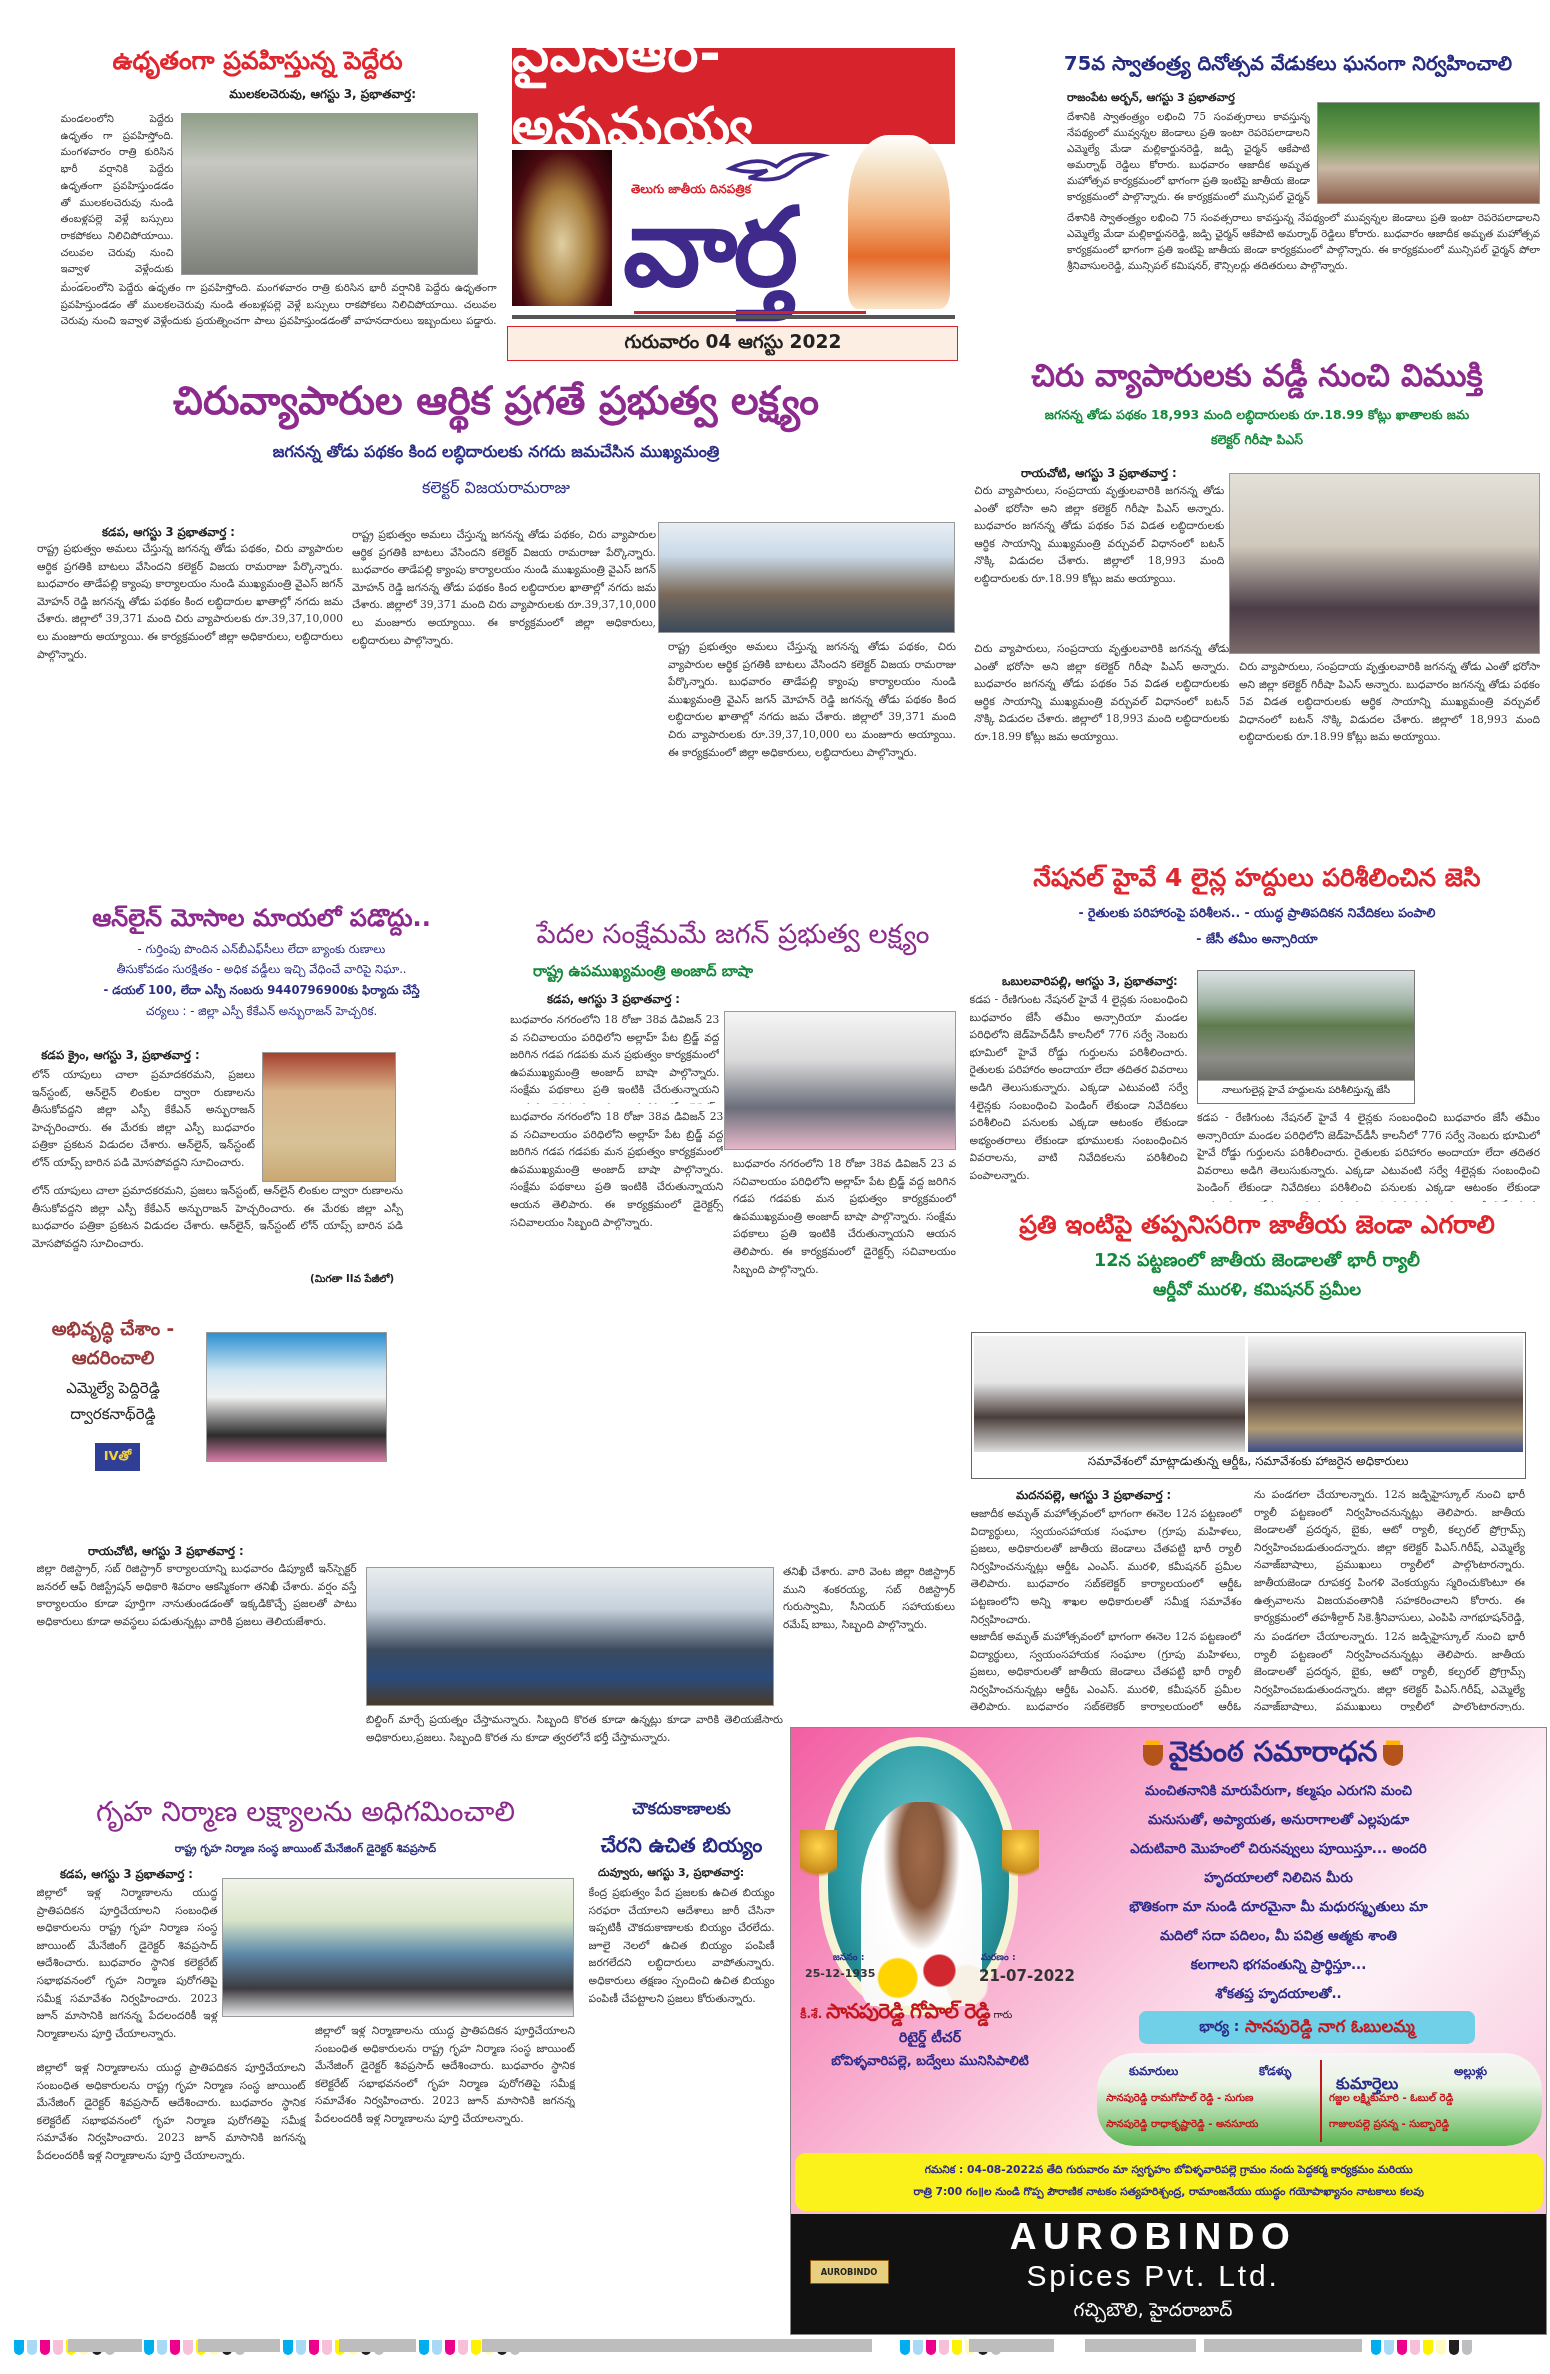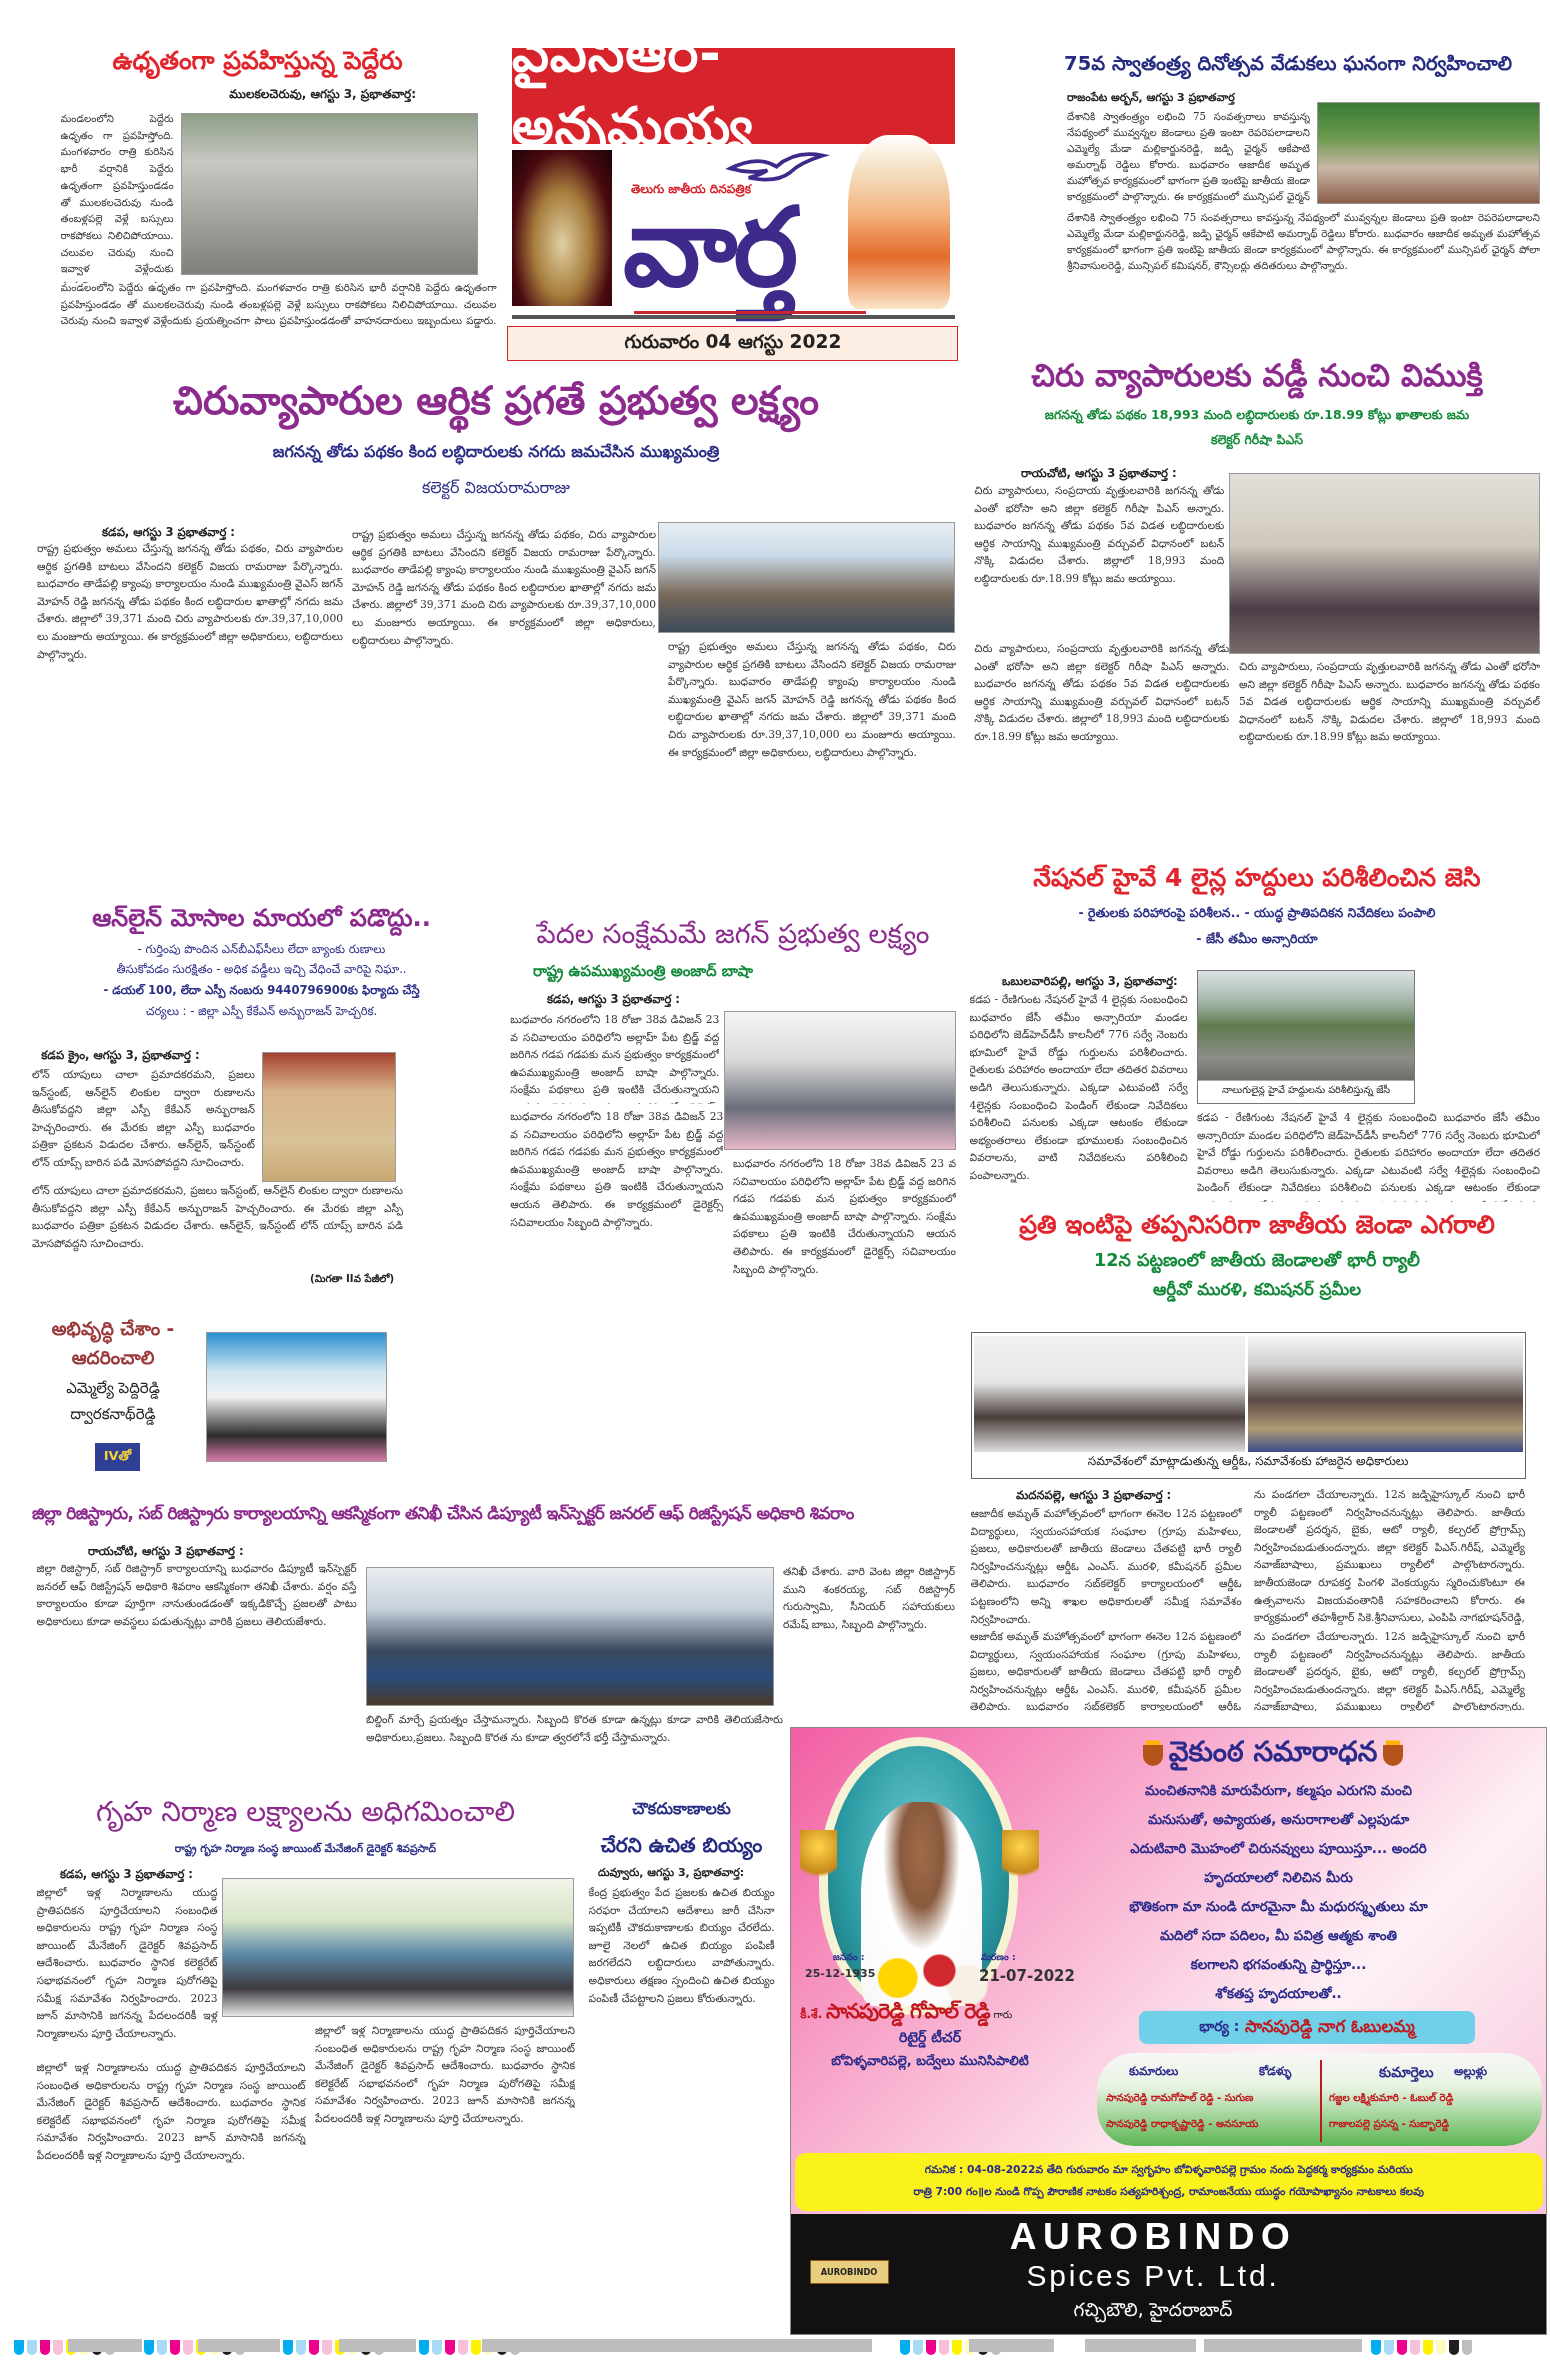--- a/index.html
+++ b/index.html
@@ -133,21 +133,20 @@
     <div class="photo" style="position:absolute; left:2.8px; top:2.8px; width:271px; height:116px; background:linear-gradient(180deg,#f2f2f2 0%,#e6e6e6 40%,#4a3e3a 70%,#dedede 100%); border:none;"></div>
     <div class="photo" style="position:absolute; left:276px; top:2.8px; width:275px; height:116px; background:linear-gradient(180deg,#f5f5f5 0%,#cfcfcf 25%,#5a4a44 55%,#b09a74 80%,#3c4d8a 100%); border:none;"></div>
     <div style="position:absolute; left:0; top:121px; width:100%; text-align:center; font-size:12px; color:#222;">సమావేశంలో మాట్లాడుతున్న ఆర్డీఓ, సమావేశంకు హాజరైన అధికారులు</div>
   </div>
   <div class="dateline" style="position:absolute; left:51px; top:278px;">మదనపల్లె, ఆగస్టు 3 ప్రభాతవార్త :</div>
   <div class="abs body-text" style="left:5.6px; top:295px; width:271px; height:121px; overflow:hidden;">ఆజాదీక అమృత్ మహోత్సవంలో భాగంగా ఈనెల 12న పట్టణంలో విద్యార్థులు, స్వయంసహాయక సంఘాల (గ్రూపు మహిళలు, ప్రజలు, అధికారులతో జాతీయ జెండాలు చేతపట్టి భారీ ర్యాలీ నిర్వహించనున్నట్లు ఆర్డీఓ ఎంఎస్. మురళి, కమీషనర్ ప్రమీల తెలిపారు. బుధవారం సబ్‌కలెక్టర్ కార్యాలయంలో ఆర్డీఓ పట్టణంలోని అన్ని శాఖల అధికారులతో సమీక్ష సమావేశం నిర్వహించారు.</div>
   <div class="abs body-text" style="left:289px; top:276px; width:271px; height:139px; overflow:hidden;">ను పండగలా చేయాలన్నారు. 12న జడ్పిహైస్కూల్ నుంచి భారీ ర్యాలీ పట్టణంలో నిర్వహించనున్నట్లు తెలిపారు. జాతీయ జెండాలతో ప్రదర్శన, బైకు, ఆటో ర్యాలీ, కల్చరల్ ప్రోగ్రామ్స్ నిర్వహించబడుతుందన్నారు. జిల్లా కలెక్టర్ పిఎస్.గిరీష్, ఎమ్మెల్యే నవాజ్‌బాషాలు, ప్రముఖులు ర్యాలీలో పాల్గొంటారన్నారు. జాతీయజెండా రూపకర్త పింగళి వెంకయ్యను స్మరించుకొంటూ ఈ ఉత్సవాలను విజయవంతానికి సహకరించాలని కోరారు. ఈ కార్యక్రమంలో తహశీల్దార్ సికె.శ్రీనివాసులు, ఎంపిపి నాగభూషన్‌రెడ్డి, అగ్నిశాఖల అధికారులు పాల్గొన్నారు.</div>
 </div>
 
 <div class="abs" style="left:32px; top:1484px; width:928px; height:278px;">
-  <div class="headline-purple" style="font-size:17px; white-space:nowrap; letter-spacing:-0.6px; overflow:hidden; width:928px; margin-top:18.6px;">జిల్లా రిజిస్ట్రారు, సబ్ రిజిస్ట్రారు కార్యాలయాన్ని ఆకస్మికంగా తనిఖీ చేసిన డిప్యూటీ ఇన్‌స్పెక్టర్ జనరల్ ఆఫ్ రిజిస్ట్రేషన్ అధికారి శివరాం</div>
   <div class="dateline" style="position:absolute; left:56px; top:60px;">రాయచోటి, ఆగస్టు 3 ప్రభాతవార్త :</div>
   <div class="abs body-text" style="left:4.6px; top:76px; width:320px; height:199px; overflow:hidden;">జిల్లా రిజిస్ట్రార్, సబ్ రిజిస్ట్రార్ కార్యాలయాన్ని బుధవారం డిప్యూటీ ఇన్‌స్పెక్టర్ జనరల్ ఆఫ్ రిజిస్ట్రేషన్ అధికారి శివరాం ఆకస్మికంగా తనిఖీ చేశారు. వర్షం వస్తే కార్యాలయం కూడా పూర్తిగా నానుతుండడంతో ఇక్కడికొచ్చే ప్రజలతో పాటు అధికారులు కూడా అవస్థలు పడుతున్నట్లు వారికి ప్రజలు తెలియజేశారు.</div>
   <div class="abs photo" style="left:334px; top:83px; width:408px; height:139px; background:linear-gradient(180deg,#e9edf0 0%,#c6d1db 30%,#3b4a5e 60%,#2a4b7a 80%,#4a3a2a 100%);"></div>
   <div class="abs body-text" style="left:334px; top:227px; width:417px; height:51px; overflow:hidden;">బిల్డింగ్ మార్చే ప్రయత్నం చేస్తామన్నారు. సిబ్బంది కొరత కూడా ఉన్నట్లు కూడా వారికి తెలియజేసారు అధికారులు,ప్రజలు. సిబ్బంది కొరత ను కూడా త్వరలోనే భర్తీ చేస్తామన్నారు.</div>
   <div class="abs body-text" style="left:751px; top:79px; width:172px; height:199px; overflow:hidden;">తనిఖీ చేశారు. వారి వెంట జిల్లా రిజిస్ట్రార్ ముని శంకరయ్య, సబ్ రిజిస్ట్రార్ గురుస్వామి, సీనియర్ సహాయకులు రమేష్ బాబు, సిబ్బంది పాల్గొన్నారు.</div>
 </div>
 
 <div class="abs body-text" style="left:970px; top:1628px; width:271px; height:83px; overflow:hidden;">ఆజాదీక అమృత్ మహోత్సవంలో భాగంగా ఈనెల 12న పట్టణంలో విద్యార్థులు, స్వయంసహాయక సంఘాల (గ్రూపు మహిళలు, ప్రజలు, అధికారులతో జాతీయ జెండాలు చేతపట్టి భారీ ర్యాలీ నిర్వహించనున్నట్లు ఆర్డీఓ ఎంఎస్. మురళి, కమీషనర్ ప్రమీల తెలిపారు. బుధవారం సబ్‌కలెక్టర్ కార్యాలయంలో ఆర్డీఓ పట్టణంలోని అన్ని శాఖల అధికారులతో సమీక్ష సమావేశం నిర్వహించారు.</div>
 <div class="abs body-text" style="left:1254px; top:1628px; width:271px; height:83px; overflow:hidden;">ను పండగలా చేయాలన్నారు. 12న జడ్పిహైస్కూల్ నుంచి భారీ ర్యాలీ పట్టణంలో నిర్వహించనున్నట్లు తెలిపారు. జాతీయ జెండాలతో ప్రదర్శన, బైకు, ఆటో ర్యాలీ, కల్చరల్ ప్రోగ్రామ్స్ నిర్వహించబడుతుందన్నారు. జిల్లా కలెక్టర్ పిఎస్.గిరీష్, ఎమ్మెల్యే నవాజ్‌బాషాలు, ప్రముఖులు ర్యాలీలో పాల్గొంటారన్నారు. జాతీయజెండా రూపకర్త పింగళి వెంకయ్యను స్మరించుకొంటూ ఈ ఉత్సవాలను విజయవంతానికి సహకరించాలని కోరారు. ఈ కార్యక్రమంలో తహశీల్దార్ సికె.శ్రీనివాసులు, ఎంపిపి నాగభూషన్‌రెడ్డి, అగ్నిశాఖల అధికారులు పాల్గొన్నారు.</div>
 
@@ -205,21 +204,21 @@
     <div>శోకతప్త హృదయాలతో..</div>
   </div>
   <div style="position:absolute; left:348px; top:283px; width:336px; height:33px; background:#6fd0e8; border-radius:7.4px; display:flex; align-items:center; justify-content:center; gap:5.6px;">
     <span style="font-size:14px; font-weight:bold; color:#2a2a8a;">భార్య :</span>
     <span style="font-size:16.7px; font-weight:bold; color:#c3171e;">సానపురెడ్డి నాగ ఓబులమ్మ</span>
   </div>
   <div style="position:absolute; left:306px; top:325px; width:445px; height:93px; border-radius:37px; background:linear-gradient(180deg,#f6f6f6 0%,#eaf4e4 35%,#5bb552 100%); overflow:hidden;">
     <div style="position:absolute; left:223px; top:7.4px; width:1.9px; height:82px; background:#c3171e;"></div>
     <div style="position:absolute; left:32px; top:11px; font-size:11.6px; font-weight:bold; color:#2a2a8a;">కుమారులు</div>
     <div style="position:absolute; left:162px; top:11px; font-size:11.6px; font-weight:bold; color:#2a2a8a;">కోడళ్ళు</div>
-    <div style="position:absolute; left:239px; top:11px; font-size:14px; font-weight:bold; color:#2a2a8a;margin-left:43px;">కుమార్తెలు</div>
+    <div style="position:absolute; left:239px; top:21px; font-size:16px; font-weight:bold; color:#2a2a8a;">కుమార్తెలు</div>
     <div style="position:absolute; left:357px; top:11px; font-size:11.6px; font-weight:bold; color:#2a2a8a;">అల్లుళ్లు</div>
     <div style="position:absolute; left:9.3px; top:39px; font-size:10.2px; font-weight:bold; color:#c3171e; white-space:nowrap;">సానపురెడ్డి రామగోపాల్ రెడ్డి - సుగుణ</div>
     <div style="position:absolute; left:9.3px; top:65px; font-size:10.2px; font-weight:bold; color:#c3171e; white-space:nowrap;">సానపురెడ్డి రాధాకృష్ణారెడ్డి - అనసూయ</div>
     <div style="position:absolute; left:232px; top:39px; font-size:10.2px; font-weight:bold; color:#c3171e; white-space:nowrap;">గజ్జల లక్ష్మికుమారి - ఓబుల్ రెడ్డి</div>
     <div style="position:absolute; left:232px; top:65px; font-size:10.2px; font-weight:bold; color:#c3171e; white-space:nowrap;">గాజులపల్లె ప్రసన్న - సుబ్బారెడ్డి</div>
   </div>
   <div style="position:absolute; left:3.7px; top:425px; width:748px; height:58px; background:#fbf21c; border-radius:11px; padding:5.6px 7.4px; text-align:center;">
     <div style="font-size:10.7px; color:#2a2a8a; font-weight:bold; line-height:22px; white-space:nowrap; overflow:hidden;">గమనిక : 04-08-2022వ తేది గురువారం మా స్వగృహం బోవిళ్ళవారిపల్లె గ్రామం నందు పెద్దకర్మ కార్యక్రమం మరియు</div>
     <div style="font-size:10.7px; color:#2a2a8a; font-weight:bold; line-height:22px; white-space:nowrap; overflow:hidden;">రాత్రి 7:00 గం॥ల నుండి గొప్ప పౌరాణిక నాటకం సత్యహరిశ్చంద్ర, రామాంజనేయు యుద్ధం గయోపాఖ్యానం నాటకాలు కలవు</div>
   </div>

